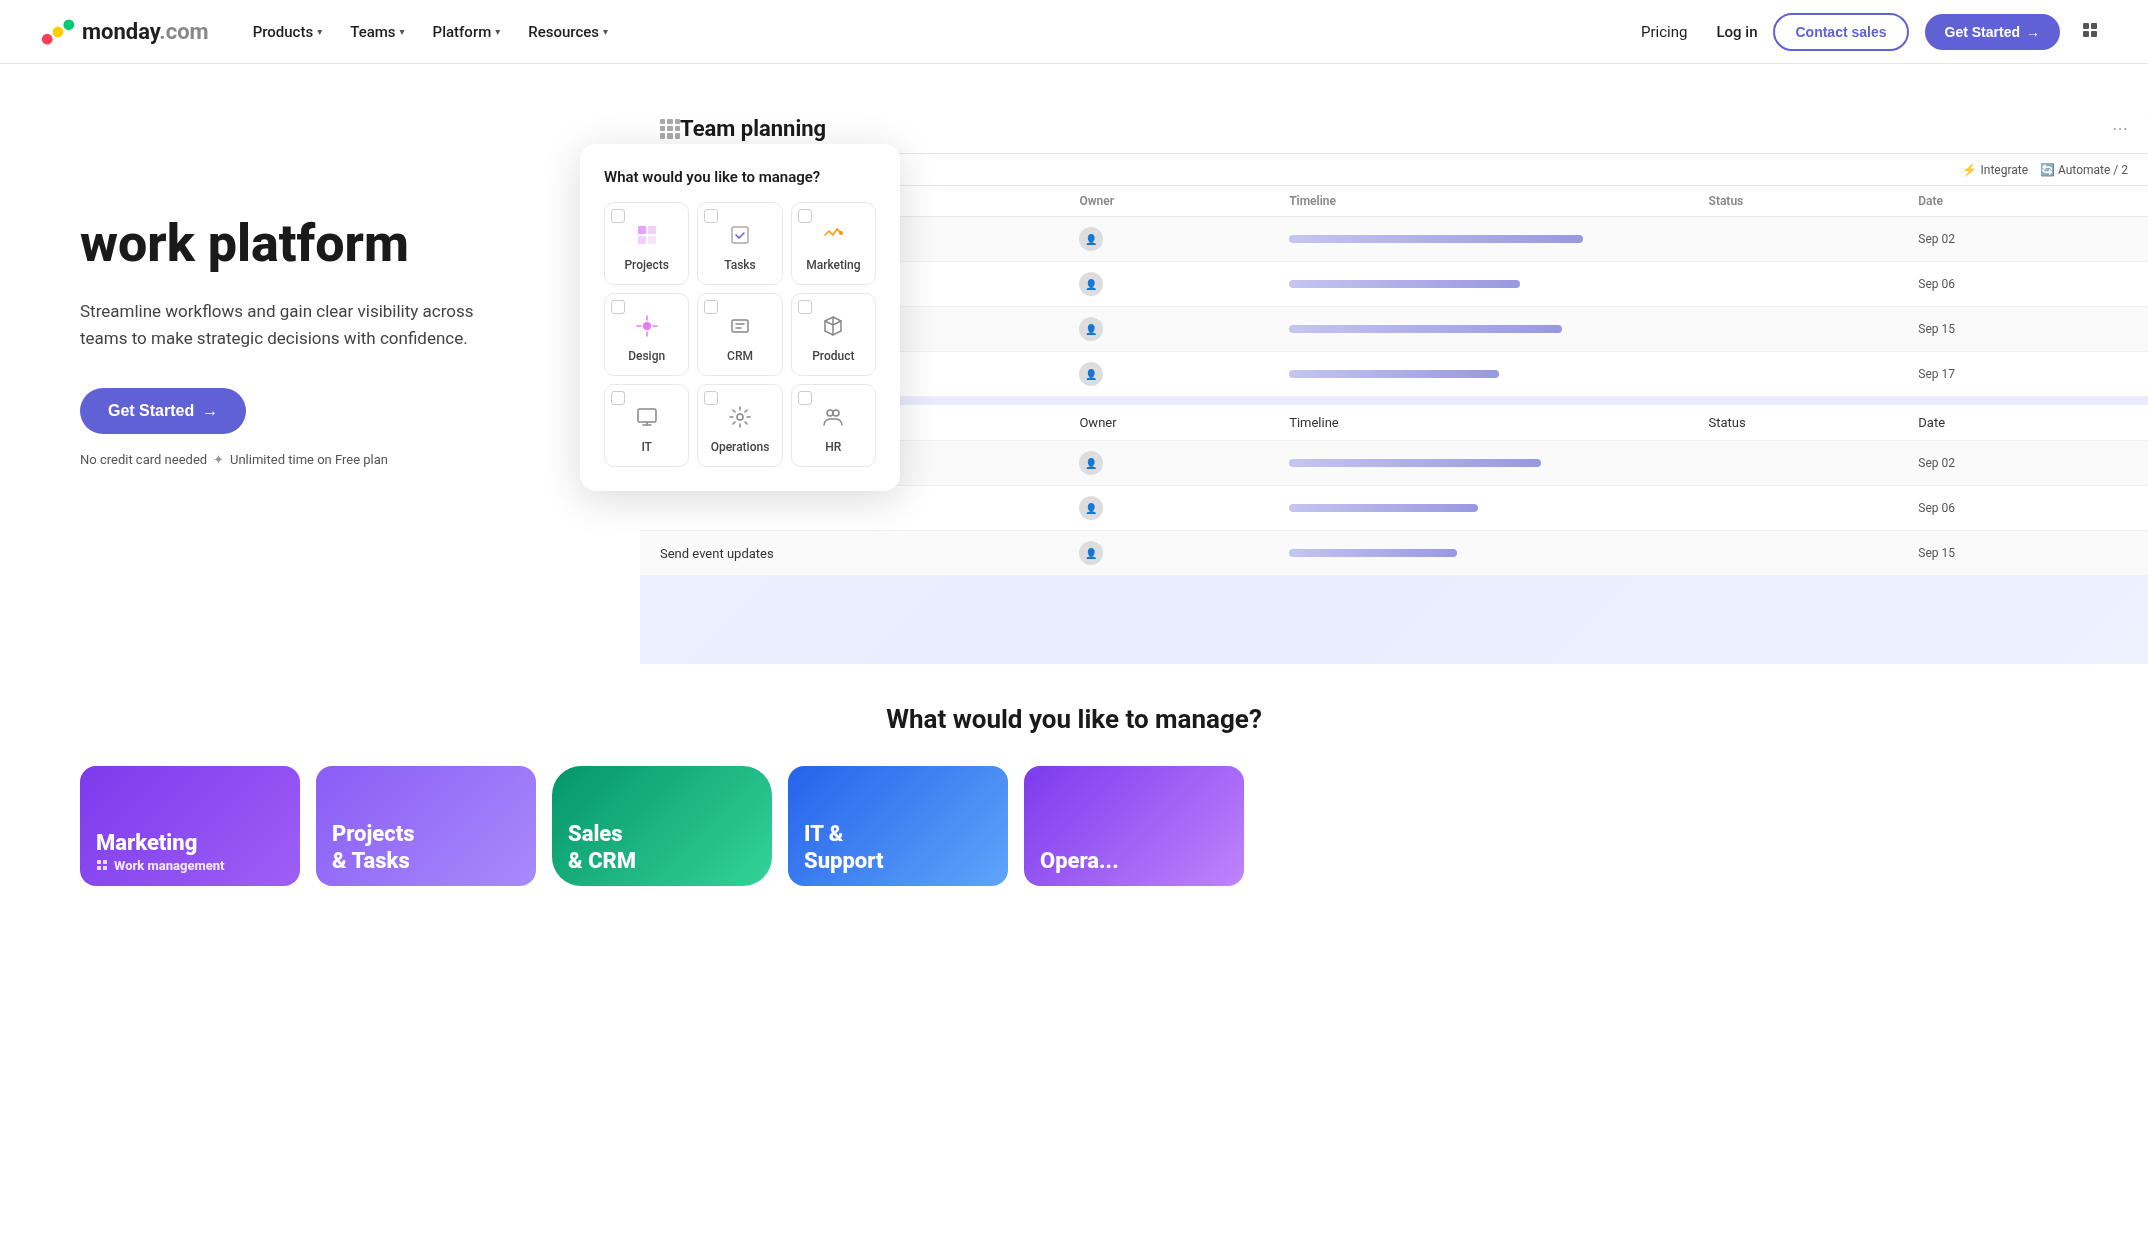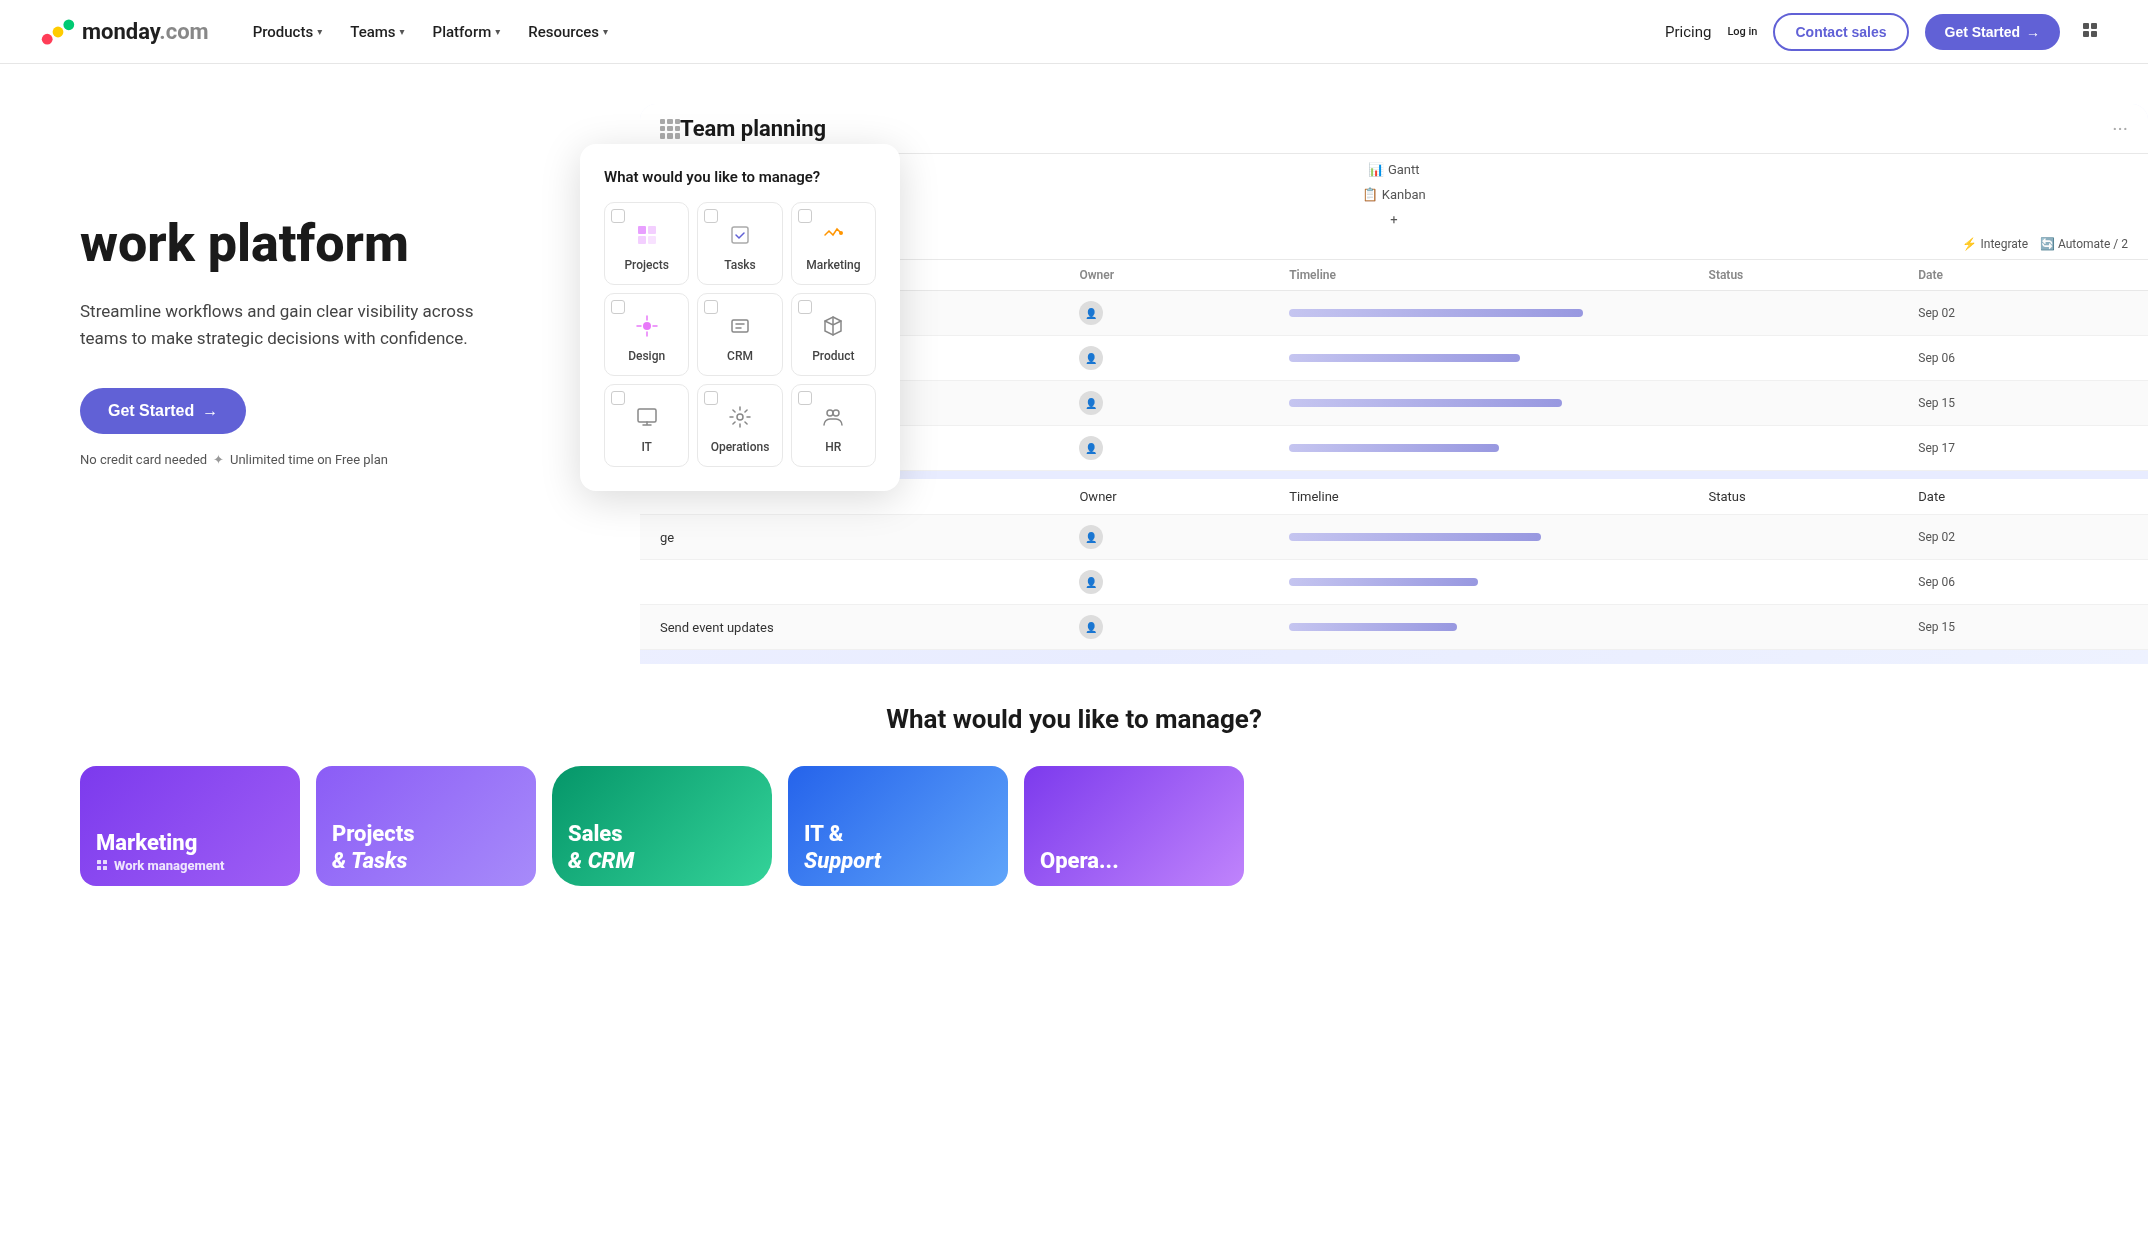--- a/index.html
+++ b/index.html
@@ -61,24 +61,25 @@
       align-items: center;
       gap: 16px;
     }
     .nav-pricing {
       font-size: 15px;
       font-weight: 400;
       color: #1f1f1f;
       cursor: pointer;
     }
     .nav-login {
-      font-size: 11px;
+      font-size: 15px;
       font-weight: 500;
       color: #1f1f1f;
       cursor: pointer;
+      margin-left: 13px;
     }
     .btn-contact {
       padding: 9px 20px;
       border: 2px solid #6161d6;
       border-radius: 24px;
       color: #6161d6;
       font-size: 14px;
       font-weight: 600;
       background: transparent;
       cursor: pointer;
@@ -194,21 +195,20 @@
       flex: 1;
     }
     .dash-more { font-size: 20px; color: #aaa; cursor: pointer; }
     .dash-tabs {
       display: flex;
       align-items: center;
       gap: 10px;
       padding: 8px 20px;
       background: #fff;
       border-bottom: 1px solid #e8e8e8;
-      flex-direction: column;
     }
     .dash-tab {
       font-size: 13px;
       color: #555;
       cursor: pointer;
       display: flex;
       align-items: center;
       gap: 4px;
     }
     .dash-table-header {
@@ -338,21 +338,20 @@
       font-size: 22px;
       font-weight: 800;
       color: #fff;
       line-height: 1.2;
     }
     .card-sublabel {
       font-size: 22px;
       font-weight: 800;
       color: #fff;
       display: block;
-      font-style: italic;
     }
     .card-sub2 {
       font-size: 13px;
       color: rgba(255,255,255,0.85);
       display: flex;
       align-items: center;
       gap: 4px;
       margin-top: 2px;
     }
   </style>

